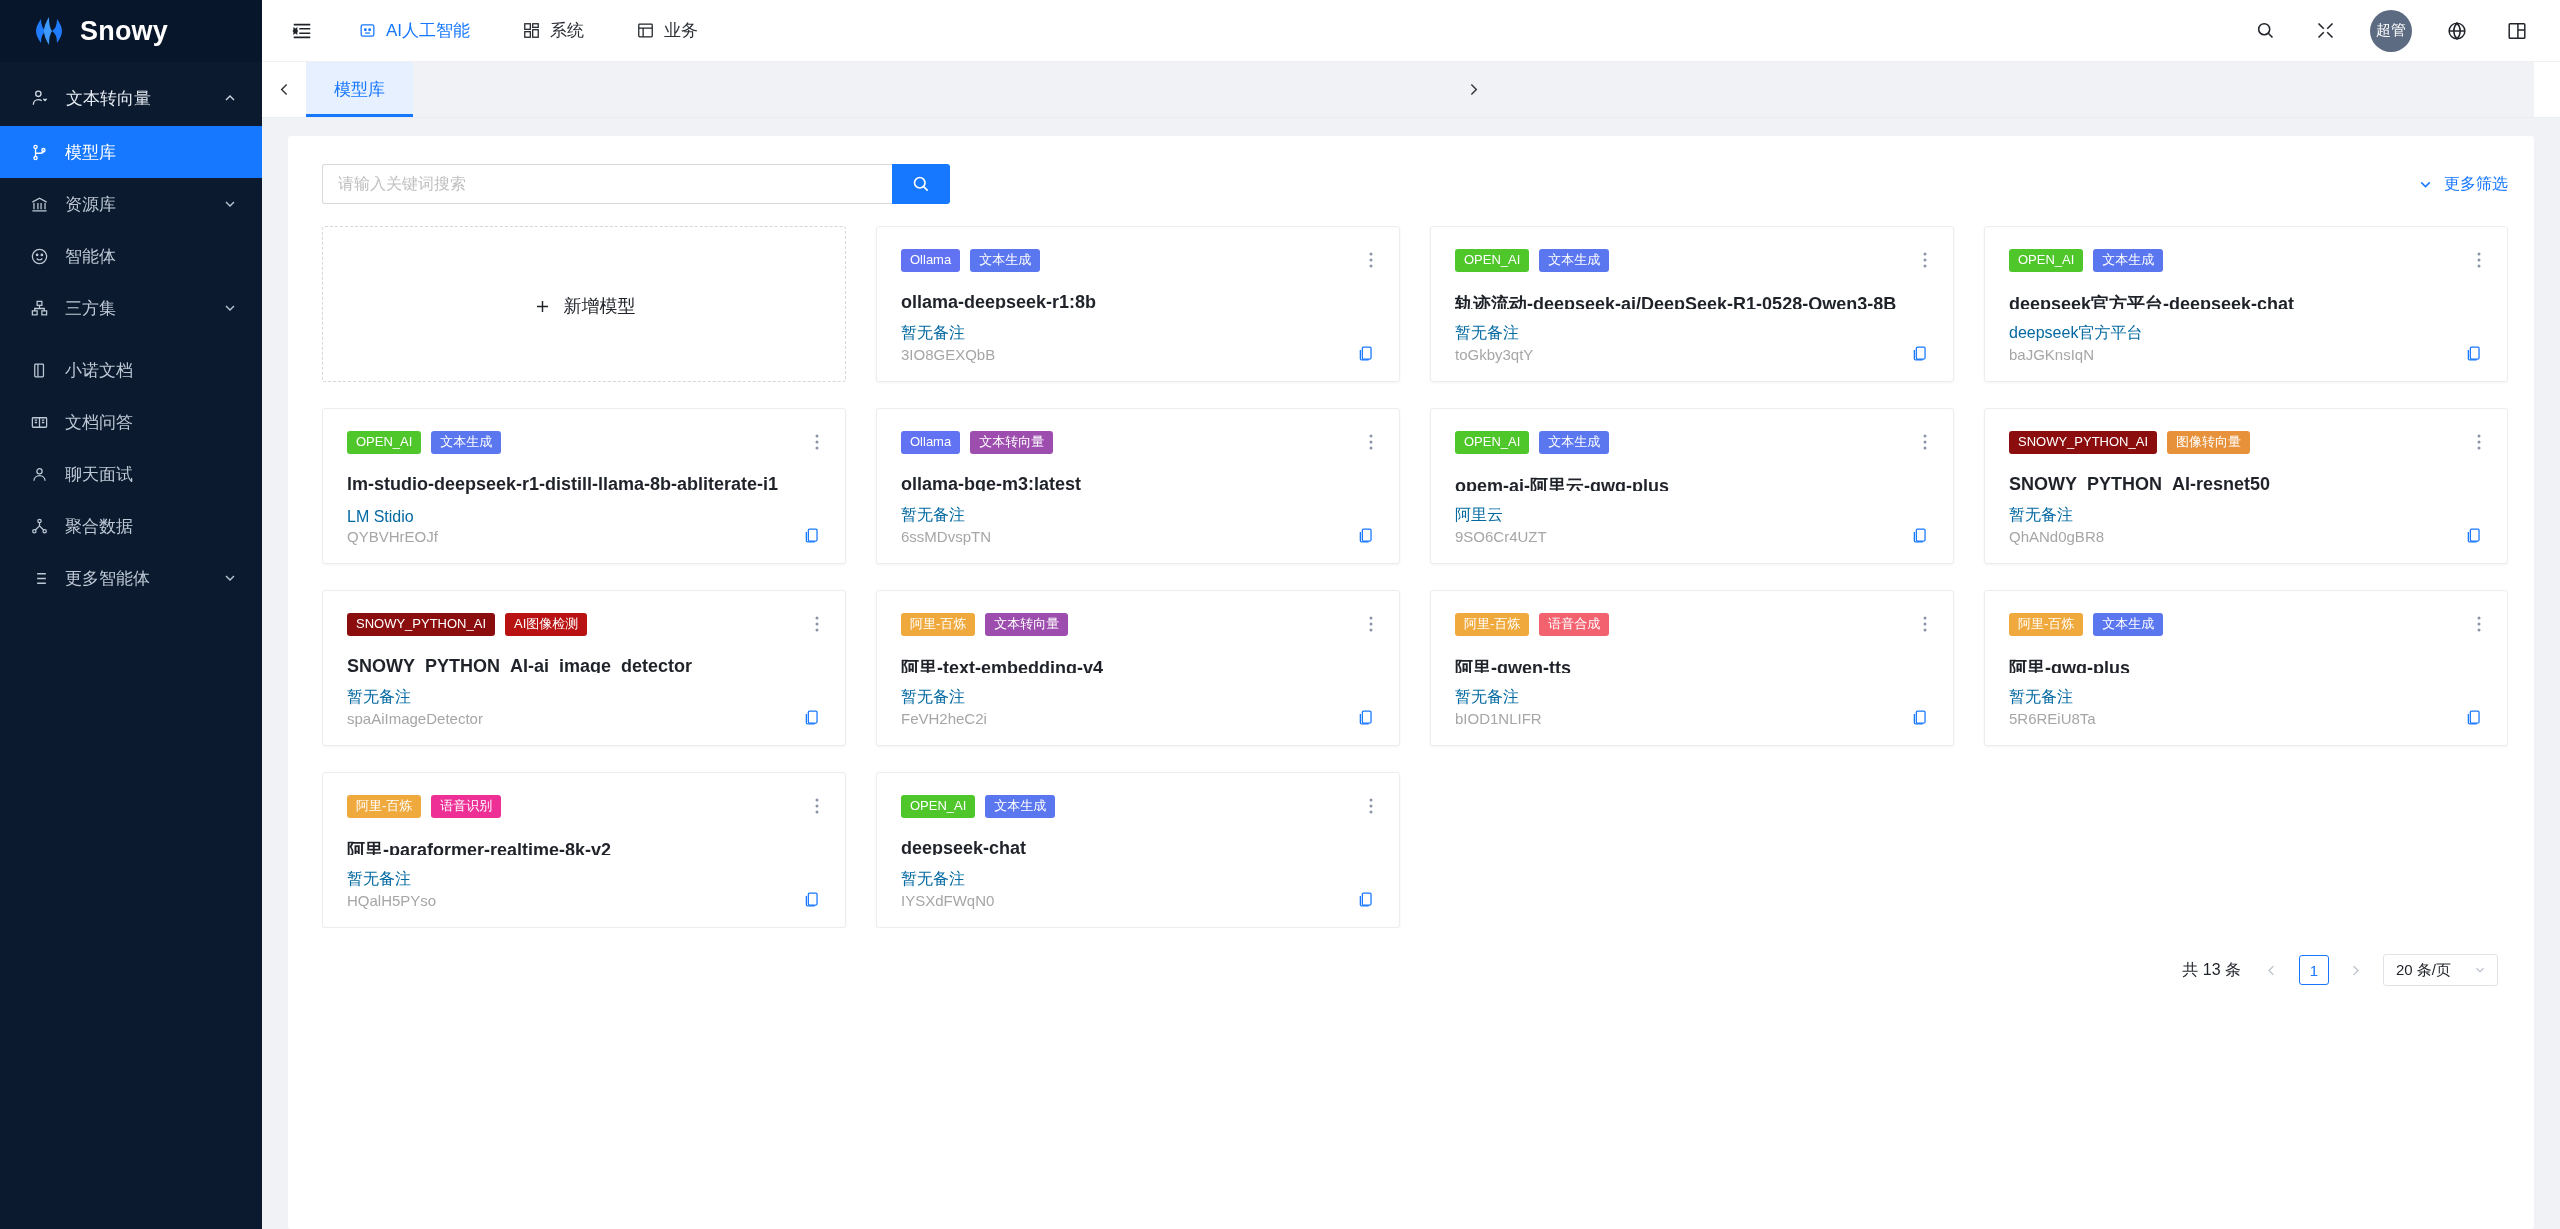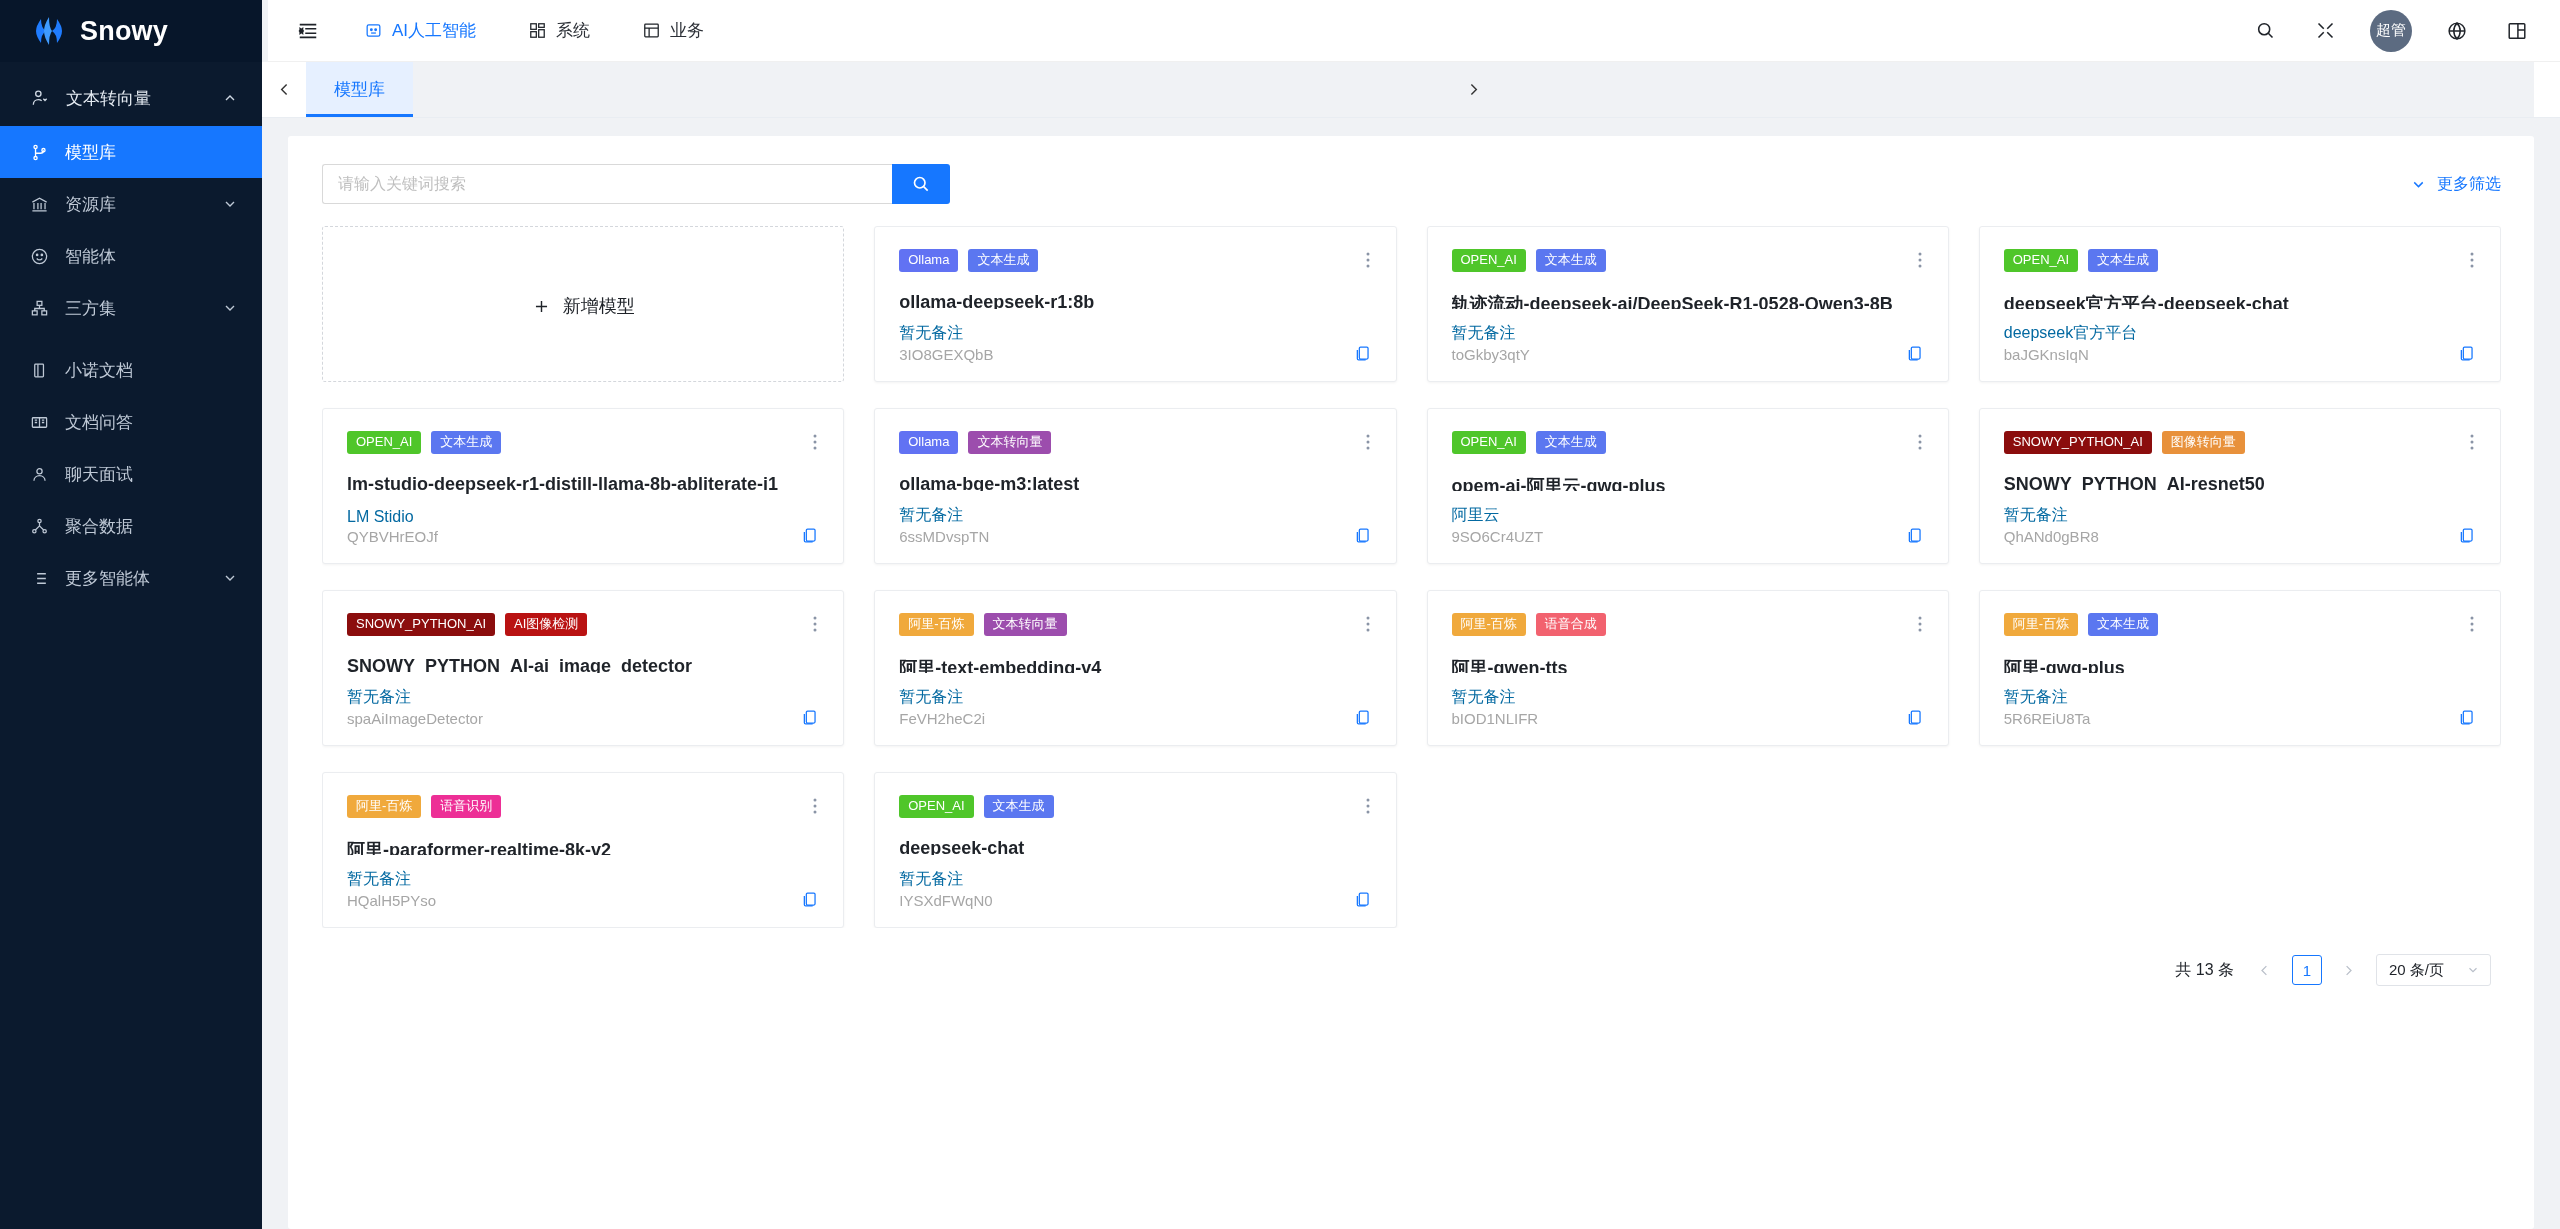--- a/index.html
+++ b/index.html
@@ -43,21 +43,20 @@
   .nav-item svg, .nav-group-title svg { flex: 0 0 auto; }
   .spacer-sm { height: 10px; }
 
   
   .right { flex: 1 1 auto; display: flex; flex-direction: column; min-width: 0; background: #f0f2f5; }
 
   .topbar {
     height: 62px; background: #fff; display: flex; align-items: center;
     padding: 0 28px 0 18px; gap: 0;
     border-bottom: 1px solid #f0f0f0;
-    margin-left: 6px;
   }
   .collapse-btn { width: 44px; height: 44px; display: flex; align-items: center; justify-content: center; cursor: pointer; }
   .topnav { display: flex; align-items: center; gap: 0; margin-left: 8px; }
   .topnav-item {
     display: flex; align-items: center; gap: 9px;
     padding: 0 26px; height: 62px; font-size: 17px; color: #2b2f36; cursor: pointer;
   }
   .topnav-item.active { color: #1677ff; }
   .topbar-right { margin-left: auto; display: flex; align-items: center; gap: 30px; }
   .icon-btn { width: 30px; height: 30px; display: flex; align-items: center; justify-content: center; cursor: pointer; color: #1f2329; }
@@ -76,21 +75,21 @@
   .tab {
     display: flex; align-items: center; padding: 0 28px; font-size: 17px;
     color: #1677ff; background: #e6f0ff; position: relative; cursor: pointer;
   }
   .tab::after { content: ""; position: absolute; left: 0; right: 0; bottom: 0; height: 3px; background: #1677ff; }
 
   
   .content { flex: 1 1 auto; padding: 18px 26px 0 26px; min-height: 0; }
   .panel {
     background: #fff; border-radius: 3px; height: 100%;
-    padding: 28px 33px 0 34px; display: flex; flex-direction: column; overflow: hidden;
+    padding: 28px 26px 0 34px; display: flex; flex-direction: column; overflow: hidden;
   }
   .toolbar { display: flex; align-items: center; }
   .search-wrap { display: flex; align-items: stretch; }
   .search-input {
     width: 570px; height: 40px; border: 1px solid #d9d9d9; border-right: none;
     border-radius: 3px 0 0 3px; padding: 0 15px; font-size: 16px; color: #1f2329;
     font-family: inherit; outline: none; background: #fff;
   }
   .search-input::placeholder { color: #bfbfbf; }
   .search-btn {

